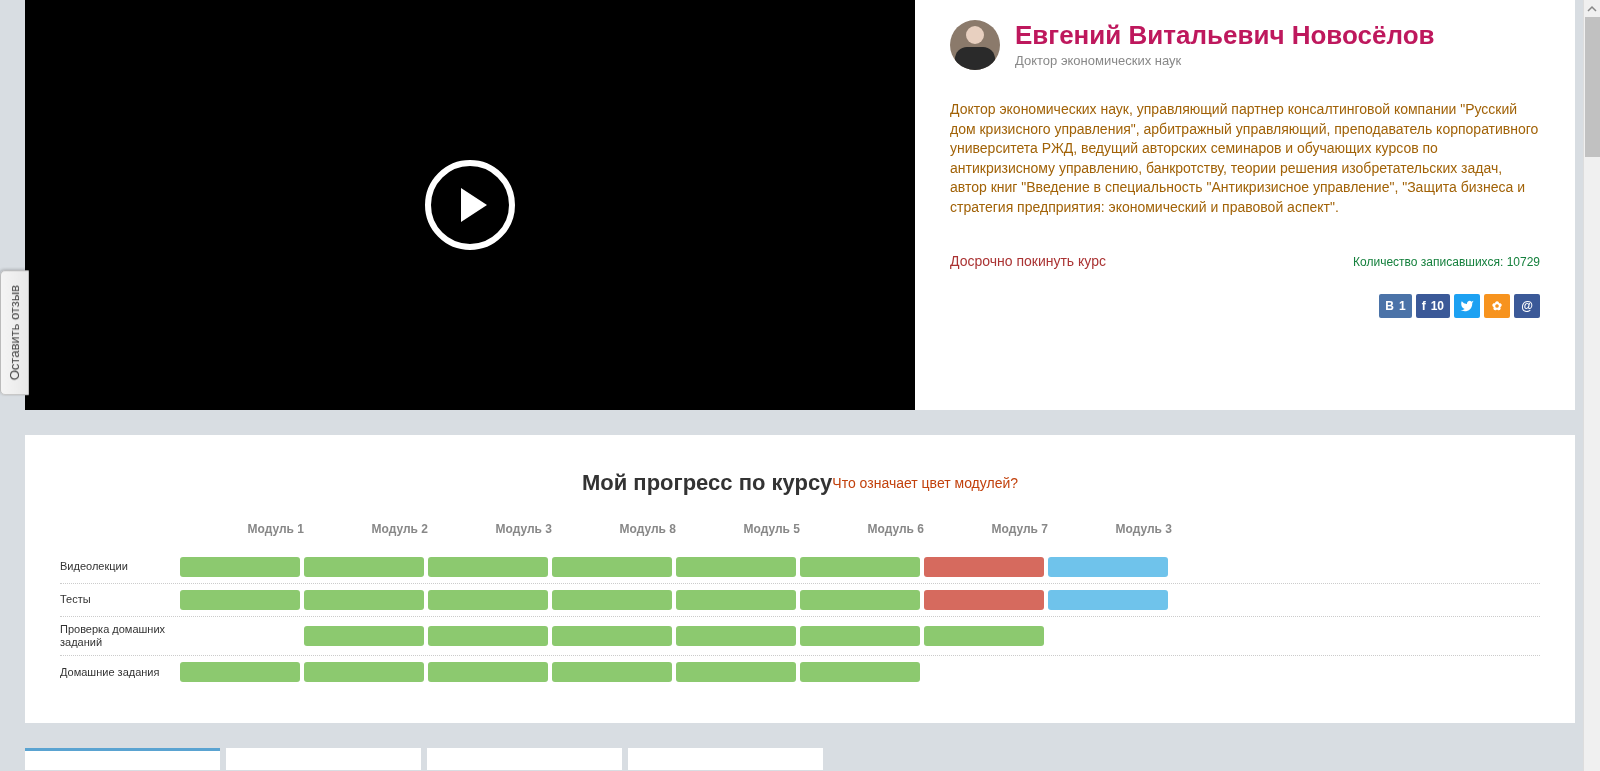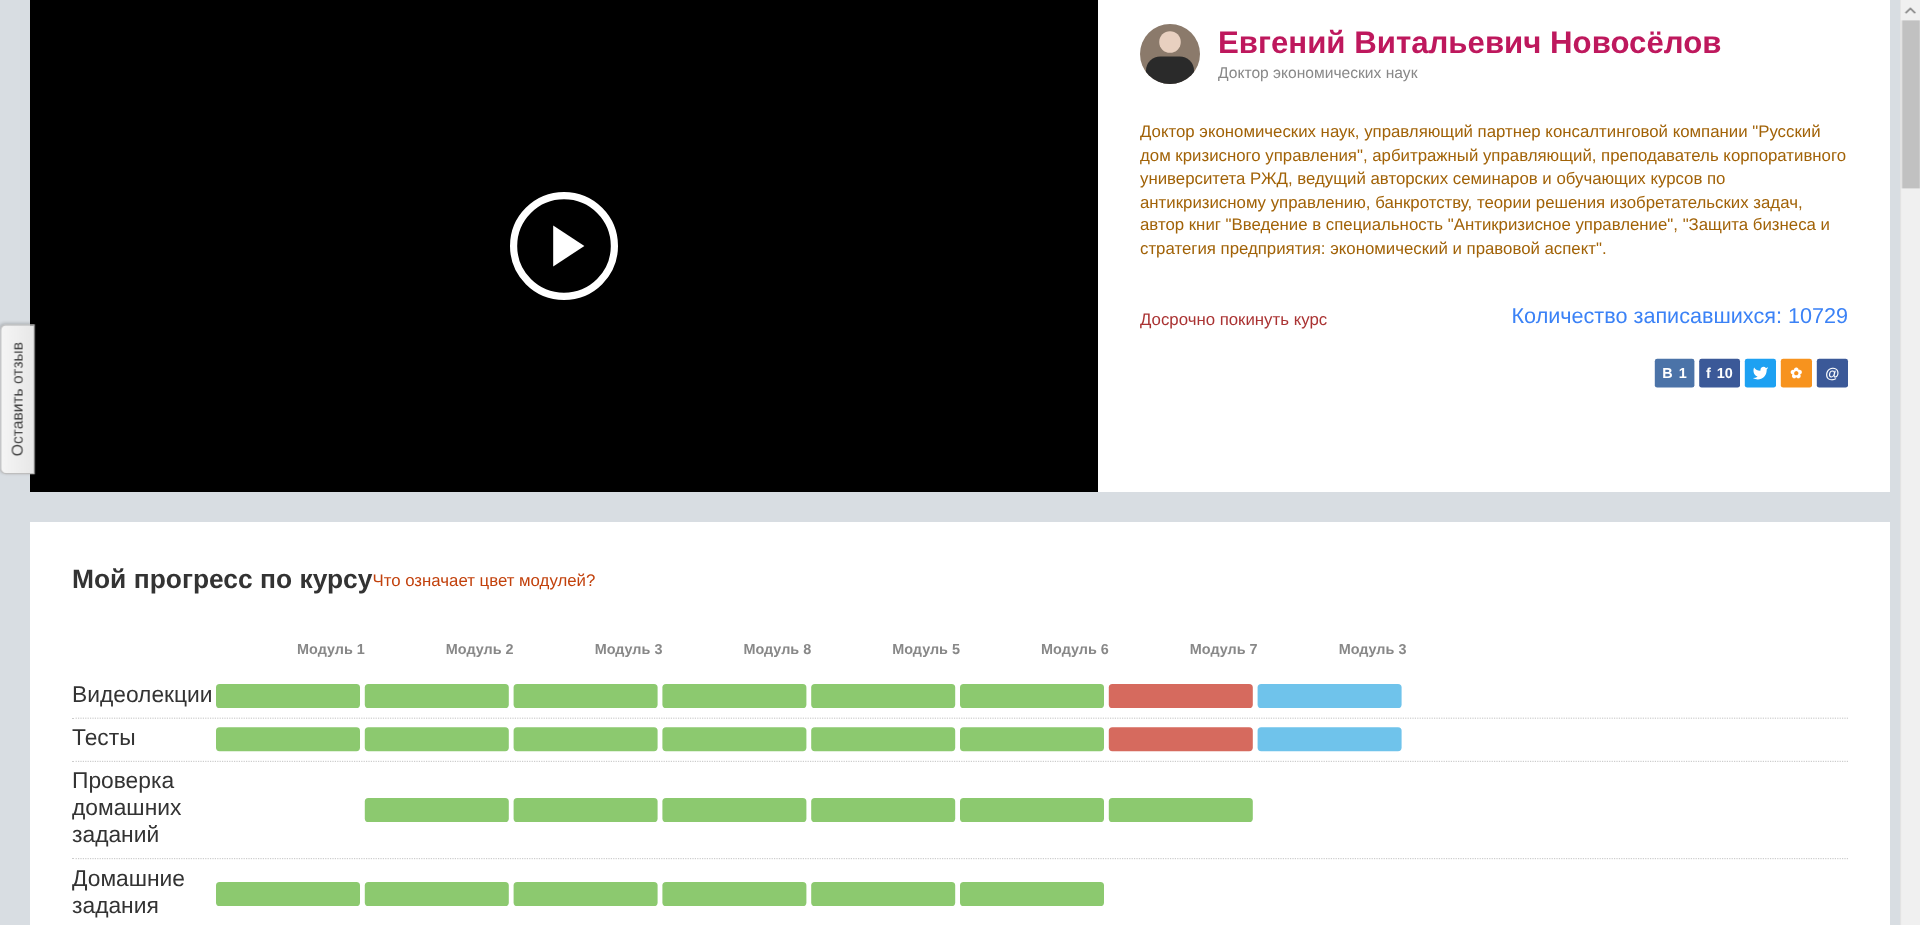--- a/index.html
+++ b/index.html
@@ -97,22 +97,22 @@
       align-items: flex-end;
       margin-bottom: 25px;
     }
     .leave-link {
       color: #a33;
       font-size: 14px;
       text-decoration: none;
       cursor: pointer;
     }
     .enroll-count {
-      color: #3b82f6;
-      font-size: 18px;
+      color: #15803d;
+      font-size: 12px;
     }
     .social-row {
       display: flex;
       justify-content: flex-end;
       gap: 4px;
     }
     .social-btn {
       height: 24px;
       border-radius: 2px;
       display: flex;
@@ -133,23 +133,23 @@
     .social-count {
       font-size: 12px;
     }
 
     .progress-section {
       background: #fff;
       padding: 35px;
     }
     .progress-header {
       display: flex;
-      justify-content: flex-start;
-      align-items: center;
-      margin-bottom: 38px;
+      justify-content: center;
+      align-items: center;
+      margin-bottom: 26px;
     }
     .progress-title {
       font-size: 22px;
       font-weight: bold;
       color: #333;
     }
     .help-link {
       color: #c2410c;
       font-size: 14px;
       text-decoration: none;
@@ -173,21 +173,21 @@
     }
     .progress-row {
       display: flex;
       align-items: center;
       padding: 6px 0;
       border-bottom: 1px dotted #ccc;
     }
     .progress-row:last-child { border-bottom: none; }
     .row-label {
       width: 120px;
-      font-size: 19px;
+      font-size: 11px;
       color: #333;
       line-height: 1.2;
       flex-shrink: 0;
     }
     .bars {
       display: flex;
       gap: 4px;
       flex: 1;
     }
     .bar {

